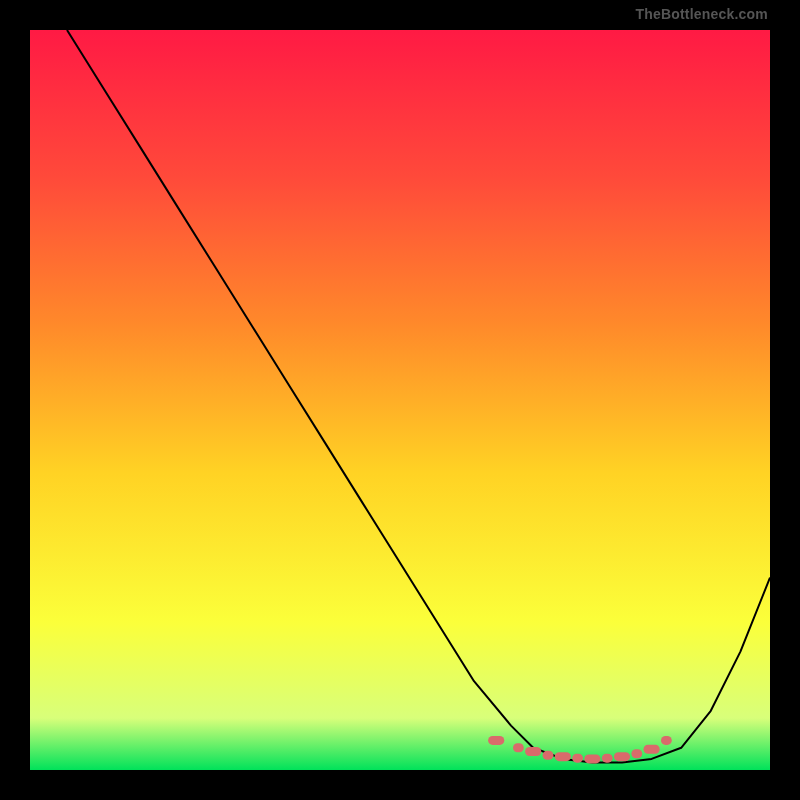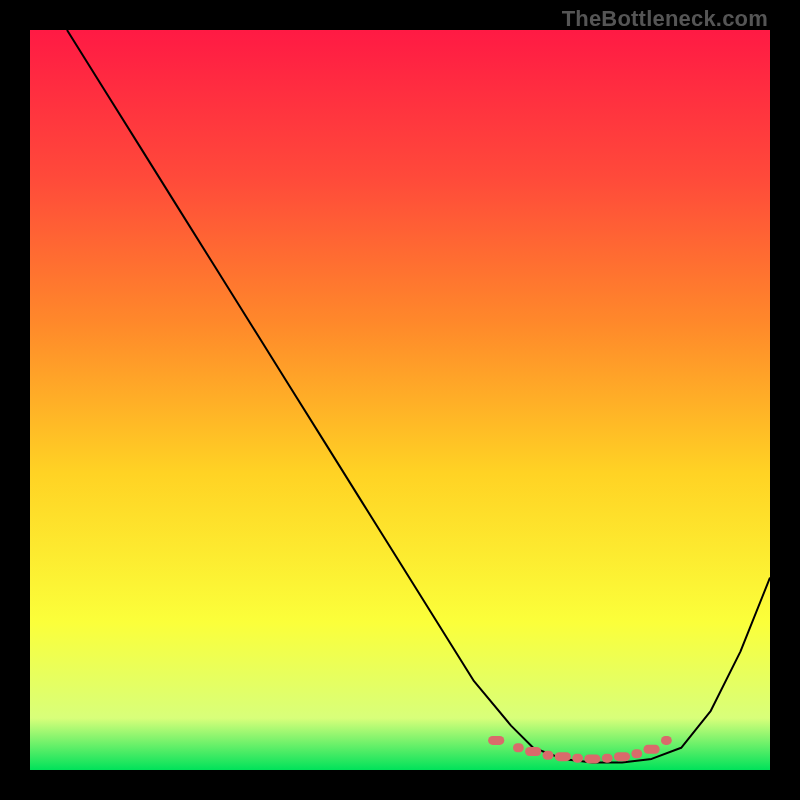--- a/index.html
+++ b/index.html
@@ -35,21 +35,21 @@
     left: 0;
     top: 0;
     width: 740px;
     height: 740px;
   }
   .watermark {
     position: absolute;
     top: 6px;
     right: 32px;
     font-family: Arial, Helvetica, sans-serif;
-    font-size: 22px;
+    font-size: 14px;
     font-weight: 600;
     color: #555;
     letter-spacing: 0.2px;
   }
 </style>
 </head>
 <body>
 
 <div class="chart-container">
   <div class="watermark">TheBottleneck.com</div>

